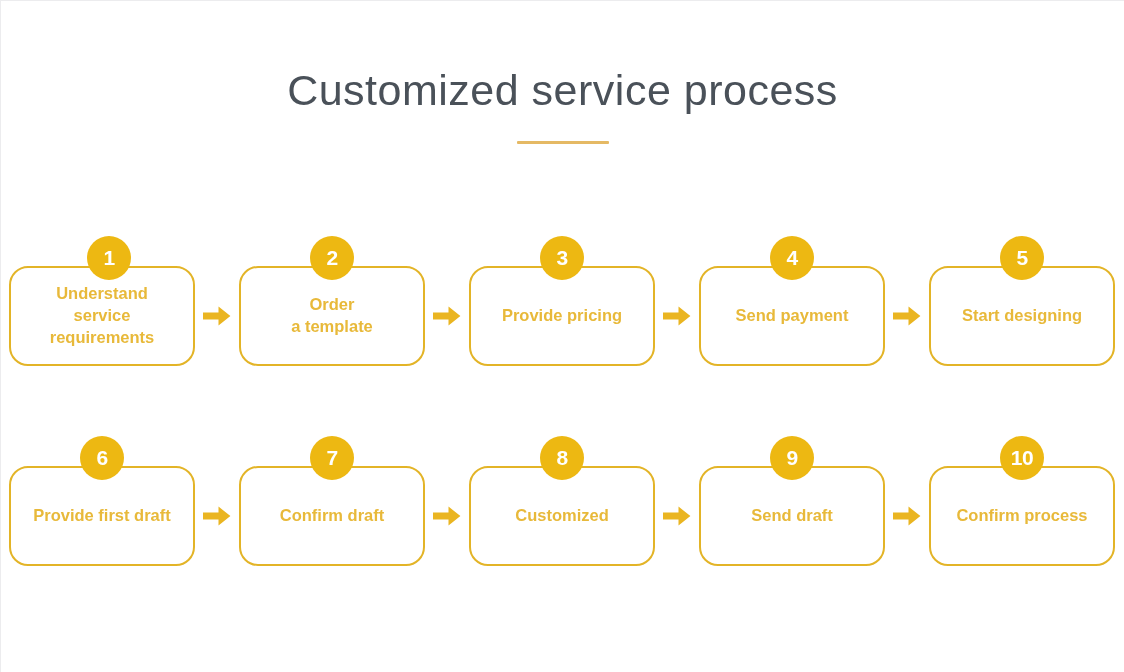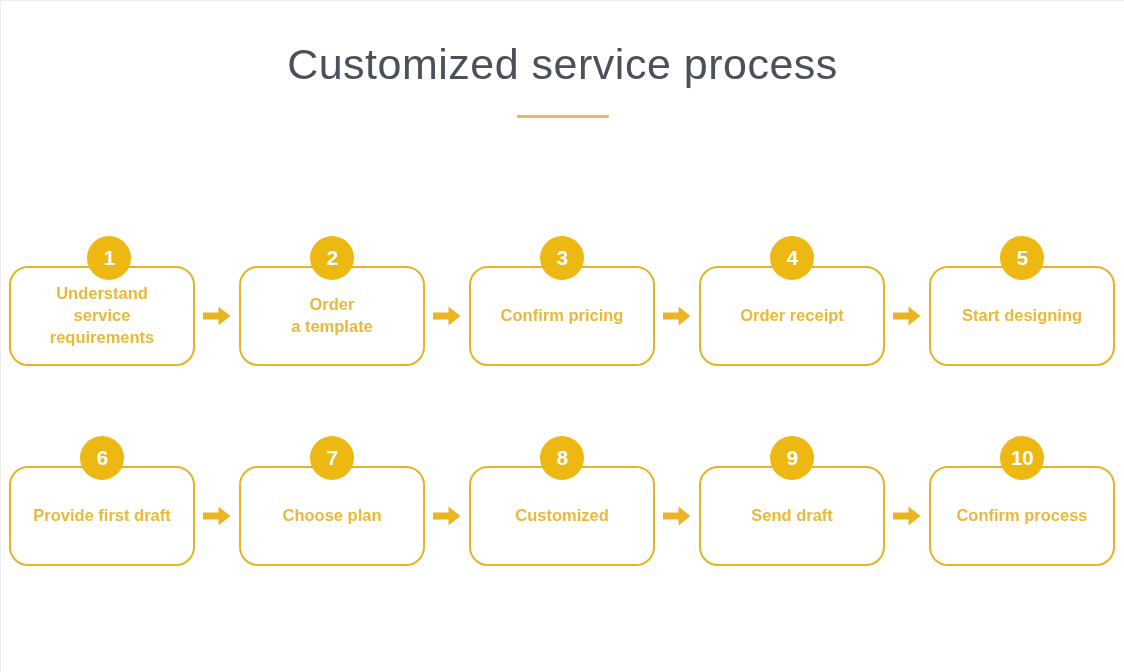--- a/index.html
+++ b/index.html
@@ -16,21 +16,21 @@
     position: relative;
     box-sizing: border-box;
     border-top: 1px solid #ececee;
     border-left: 1px solid #ececee;
   }
 
   
   .title-block {
     width: 100%;
     text-align: center;
-    padding-top: 40px;
+    padding-top: 66px;
     box-sizing: border-box;
   }
   .page-title {
     font-size: 43px;
     font-weight: 400;
     color: #4a5159;
     letter-spacing: 0.5px;
     line-height: 1.1;
     margin: 0;
     font-family: "Liberation Sans", sans-serif;
@@ -159,32 +159,32 @@
         </div>
         <div class="step-badge">2</div>
       </div>
       <div class="arrow">
         <svg width="28" height="20" viewBox="0 0 28 20" aria-hidden="true">
           <path d="M0 6.4 H15.5 V0.6 L27.4 10 L15.5 19.4 V13.6 H0 Z" fill="#eab521"></path>
         </svg>
       </div>
       <div class="step">
         <div class="step-card">
-          <div class="step-label">Confirm pricing</div>
+          <div class="step-label">Provide pricing</div>
         </div>
         <div class="step-badge">3</div>
       </div>
       <div class="arrow">
         <svg width="28" height="20" viewBox="0 0 28 20" aria-hidden="true">
           <path d="M0 6.4 H15.5 V0.6 L27.4 10 L15.5 19.4 V13.6 H0 Z" fill="#eab521"></path>
         </svg>
       </div>
       <div class="step">
         <div class="step-card">
-          <div class="step-label">Order receipt</div>
+          <div class="step-label">Send payment</div>
         </div>
         <div class="step-badge">4</div>
       </div>
       <div class="arrow">
         <svg width="28" height="20" viewBox="0 0 28 20" aria-hidden="true">
           <path d="M0 6.4 H15.5 V0.6 L27.4 10 L15.5 19.4 V13.6 H0 Z" fill="#eab521"></path>
         </svg>
       </div>
       <div class="step">
         <div class="step-card">
@@ -200,21 +200,21 @@
         </div>
         <div class="step-badge">6</div>
       </div>
       <div class="arrow">
         <svg width="28" height="20" viewBox="0 0 28 20" aria-hidden="true">
           <path d="M0 6.4 H15.5 V0.6 L27.4 10 L15.5 19.4 V13.6 H0 Z" fill="#eab521"></path>
         </svg>
       </div>
       <div class="step">
         <div class="step-card">
-          <div class="step-label">Choose plan</div>
+          <div class="step-label">Confirm draft</div>
         </div>
         <div class="step-badge">7</div>
       </div>
       <div class="arrow">
         <svg width="28" height="20" viewBox="0 0 28 20" aria-hidden="true">
           <path d="M0 6.4 H15.5 V0.6 L27.4 10 L15.5 19.4 V13.6 H0 Z" fill="#eab521"></path>
         </svg>
       </div>
       <div class="step">
         <div class="step-card">

